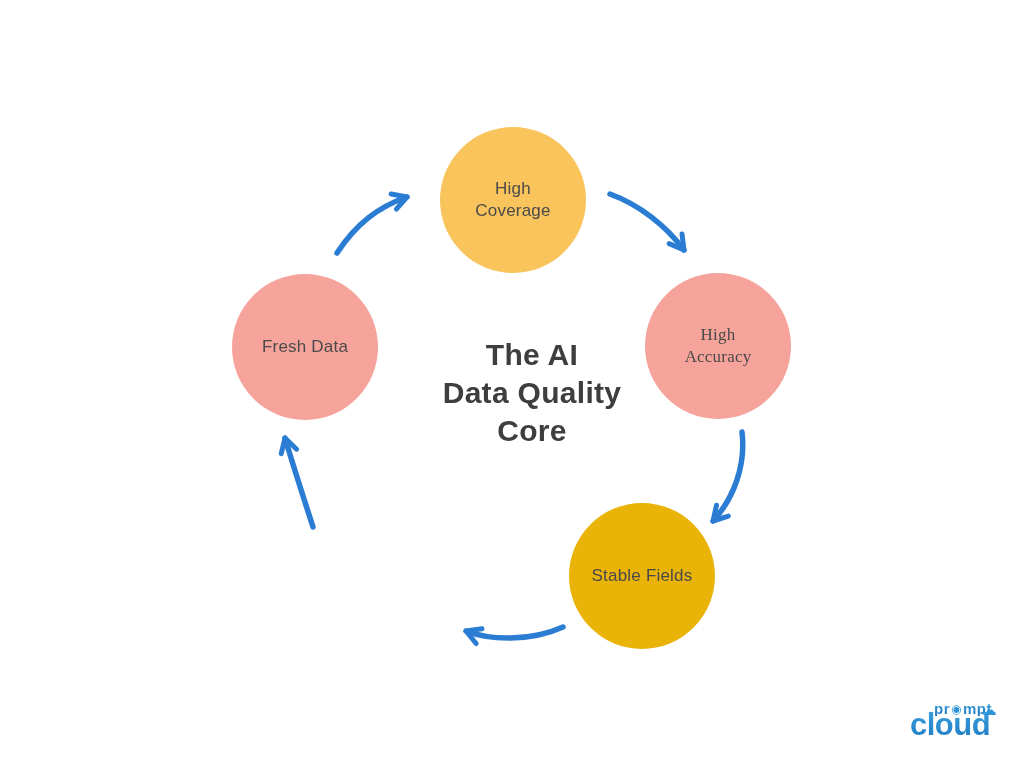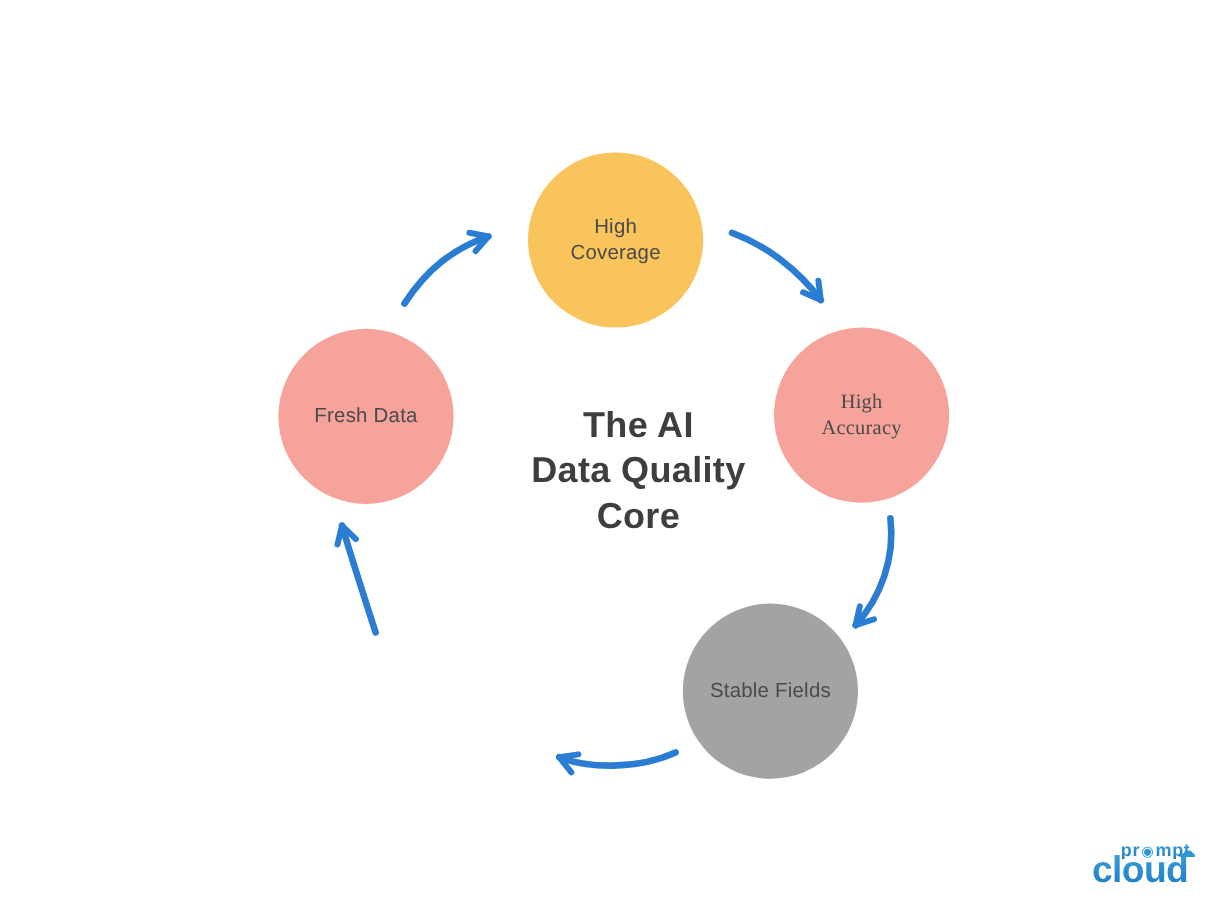--- a/index.html
+++ b/index.html
@@ -121,21 +121,21 @@
   <div class="node node-full-coverage" style="background-color: rgb(249, 196, 92);">
     <div class="node-label">High
 Coverage</div>
   </div>
 
   <div class="node node-high-accuracy" style="background-color: rgb(245, 163, 155);">
     <div class="node-label">High
 Accuracy</div>
   </div>
 
-  <div class="node node-stable-fields" style="background-color: #a3a3a3;">
+  <div class="node node-stable-fields" style="background-color: #eab308;">
     <div class="node-label">Stable Fields</div>
   </div>
 
 
   <div class="node node-fresh-data" style="background-color: rgb(245, 163, 155);">
     <div class="node-label">Fresh Data</div>
   </div>
 
   <div class="diagram-title">The AI
 Data Quality

